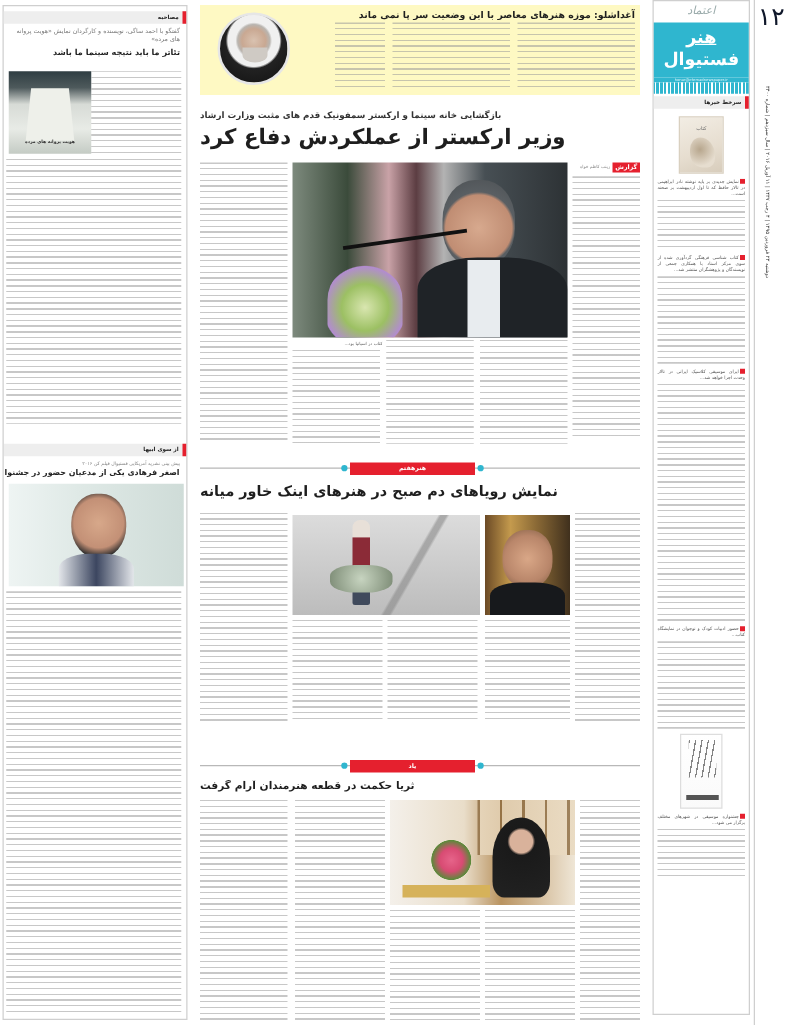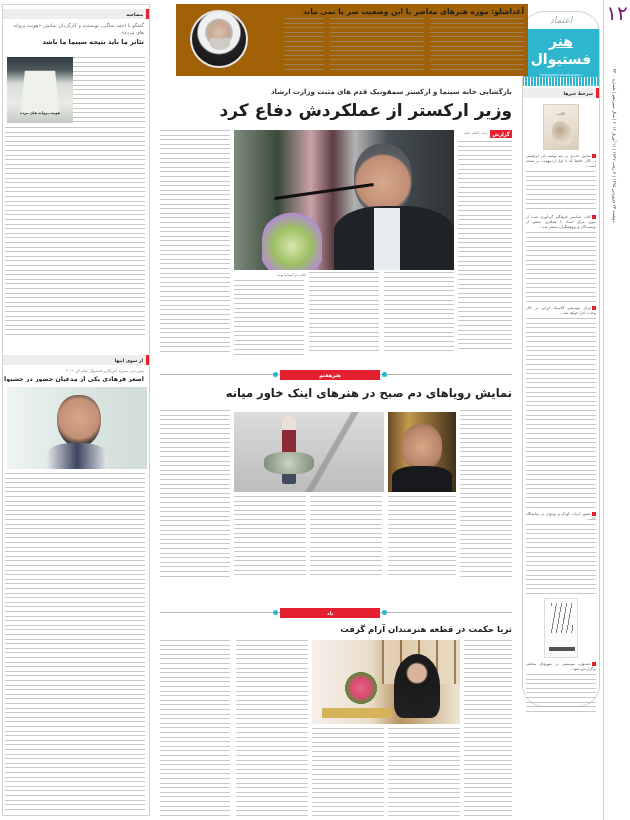--- a/index.html
+++ b/index.html
@@ -3,38 +3,38 @@
 <meta charset="utf-8">
 <style>
   * { box-sizing: border-box; margin: 0; padding: 0; }
   html, body { width: 630px; height: 820px; background: #ffffff; overflow: hidden; }
   body { position: relative; font-family: "DejaVu Sans", sans-serif; color: #2a2a2a; direction: rtl; }
   .abs { position: absolute; }
   .txt { font-size: 3.6px; line-height: 5px; color: #555; text-align: justify; overflow: hidden; }
   .txt p { margin-bottom: 1px; }
   
   .lines { background: repeating-linear-gradient(to bottom, #9a9a9a 0, #9a9a9a 1px, transparent 1px, transparent 4.6px); opacity: .55; }
-  .hl { font-family: "DejaVu Sans", sans-serif; font-weight: bold; color: #1e1e1e; text-align: right; white-space: nowrap; overflow: hidden; }
+  .hl { font-family: "DejaVu Sans", sans-serif; font-weight: bold; color: #1e1e1e; text-align: left; white-space: nowrap; overflow: hidden; }
   .box { border: 1px solid #cfcfcf; }
   .pill { background: #e5202e; color: #fff; font-size: 5px; text-align: center; line-height: 8px; font-weight: bold; }
   .rule { height: 1px; background: #b8b8b8; }
   .dot { width: 5px; height: 5px; border-radius: 50%; background: #2fb6cf; }
   .photo { overflow: hidden; }
   .redsq { display: inline-block; width: 4px; height: 4px; background: #e5202e; margin-left: 1px; vertical-align: middle; }
 </style>
 </head>
 <body>
 
-<div class="abs" style="right:2px;top:2px;width:22px;height:22px;font-size:20px;color:#701a75;text-align:center;line-height:22px;">۱۲</div>
+<div class="abs" style="right:2px;top:2px;width:22px;height:22px;font-size:20px;color:#0f172a;text-align:center;line-height:22px;">۱۲</div>
 <div class="abs" style="right:6px;top:30px;width:14px;height:200px;">
   <div style="position:absolute;right:-90px;top:90px;width:200px;transform:rotate(90deg);font-size:4.2px;color:#333;white-space:nowrap;">دوشنبه ۲۳ فروردین ۱۳۹۵ | ۴ رجب ۱۴۳۷ | ۱۱ آوریل ۲۰۱۶ | سال سیزدهم | شماره ۳۴۰۰</div>
 </div>
 <div class="abs" style="right:26px;top:0;width:1px;height:820px;background:#cfcfcf;"></div>
 
-<div class="abs box" style="right:30px;top:11px;width:78px;height:696px;border-radius:22px;">
+<div class="abs box" style="right:30px;top:0;width:78px;height:812px;">
   <div style="height:17px;text-align:center;font-size:9px;color:#9aa;line-height:17px;font-style:italic;">اعتماد</div>
   <div style="background:#2fb6cf;height:44px;color:#fff;text-align:center;">
     <div style="font-size:14px;font-weight:bold;line-height:18px;padding-top:3px;text-decoration:underline;">هنر</div>
     <div style="font-size:14px;font-weight:bold;line-height:18px;">فستیوال</div>
   </div>
   <div style="background:#2fb6cf;color:#dff6fa;font-size:3px;text-align:center;line-height:4px;direction:ltr;">honar@etemadnewspaper.ir</div>
   <div style="height:9px;background:repeating-linear-gradient(to left,#2fb6cf 0,#2fb6cf 2px,#fff 2px,#fff 3px);"></div>
   <div style="height:10px;background:#eee;border-right:3px solid #e5202e;display:flex;align-items:center;padding-right:3px;margin-top:2px;">
     <span style="font-size:4.5px;font-weight:bold;color:#222;">سرخط خبرها</span>
   </div>
@@ -53,21 +53,21 @@
     <div class="lines" style="height:70px;margin:2px 0 4px;"></div>
     <div style="width:34px;height:60px;margin:4px auto;border:1px solid #ddd;background:linear-gradient(180deg,#fff 0%,#fafafa 100%);position:relative;">
       <div style="position:absolute;left:6px;top:4px;width:22px;height:30px;background:repeating-linear-gradient(100deg,#333 0,#333 1px,transparent 1px,transparent 5px);opacity:.6;"></div>
       <div style="position:absolute;left:4px;bottom:6px;width:26px;height:4px;background:#555;"></div>
     </div>
     <p><span class="redsq"></span><span>جشنواره موسیقی در شهرهای مختلف برگزار می شود...</span></p>
     <div class="lines" style="height:40px;margin:2px 0 4px;"></div>
   </div>
 </div>
 
-<div class="abs" style="left:176px;top:4px;width:352px;height:72px;background:#a16207;">
+<div class="abs" style="left:160px;top:4px;width:352px;height:72px;background:#fef9c3;">
   <div class="hl" style="position:absolute;right:4px;top:3px;font-size:7.5px;text-align:right;">آغداشلو: موزه هنرهای معاصر با این وضعیت سر پا نمی ماند</div>
   <div class="lines" style="position:absolute;right:4px;top:14px;width:94px;height:54px;"></div>
   <div class="lines" style="position:absolute;right:104px;top:14px;width:94px;height:54px;"></div>
   <div class="lines" style="position:absolute;right:204px;top:14px;width:40px;height:54px;"></div>
   <div style="position:absolute;left:14px;top:6px;width:58px;height:58px;border-radius:50%;border:2px solid #e6e6e6;background:radial-gradient(circle at 50% 38%,#d9c2b0 0,#c9a892 22%,#b9b5b0 30%,#f0f0f0 34%,#f0f0f0 48%,#222 52%,#111 100%);overflow:hidden;">
     <div style="position:absolute;left:18px;top:26px;width:20px;height:12px;border-radius:0 0 50% 50%;background:#cfcac4;"></div>
   </div>
 </div>
 
 <div class="hl abs" style="left:160px;top:88px;width:352px;font-size:7px;color:#333;">بازگشایی خانه سینما و ارکستر سمفونیک قدم های مثبت وزارت ارشاد</div>

